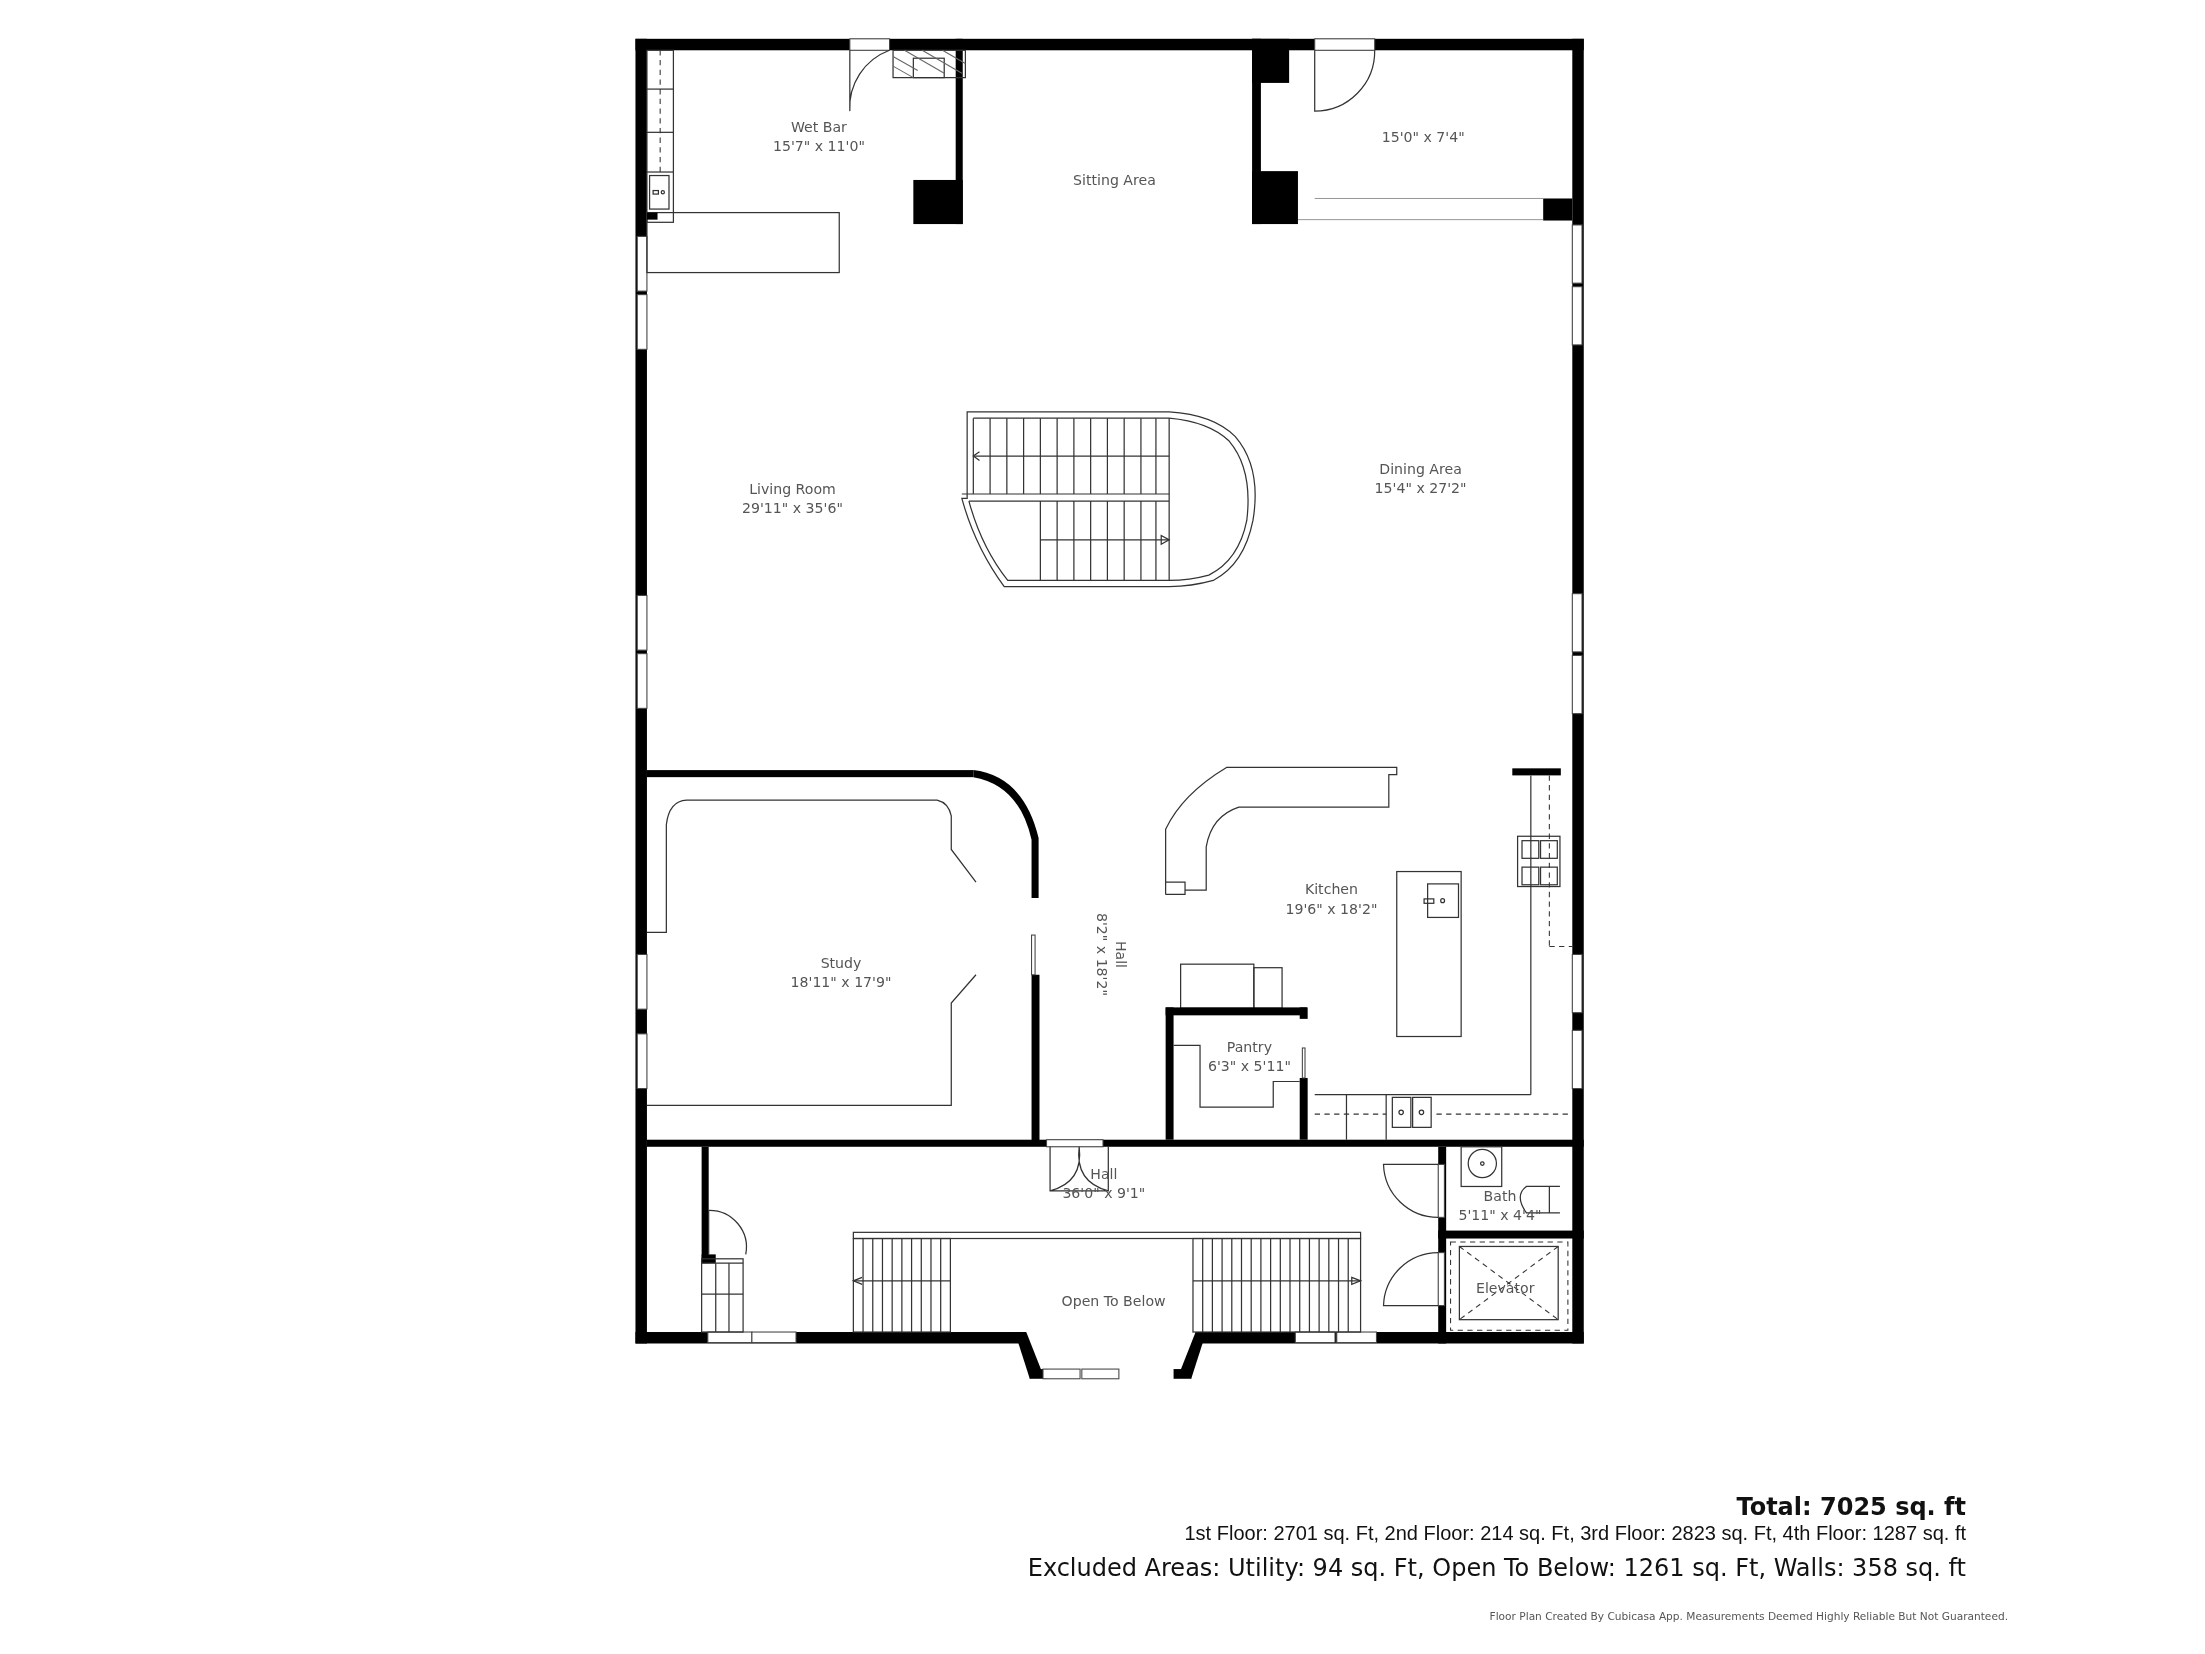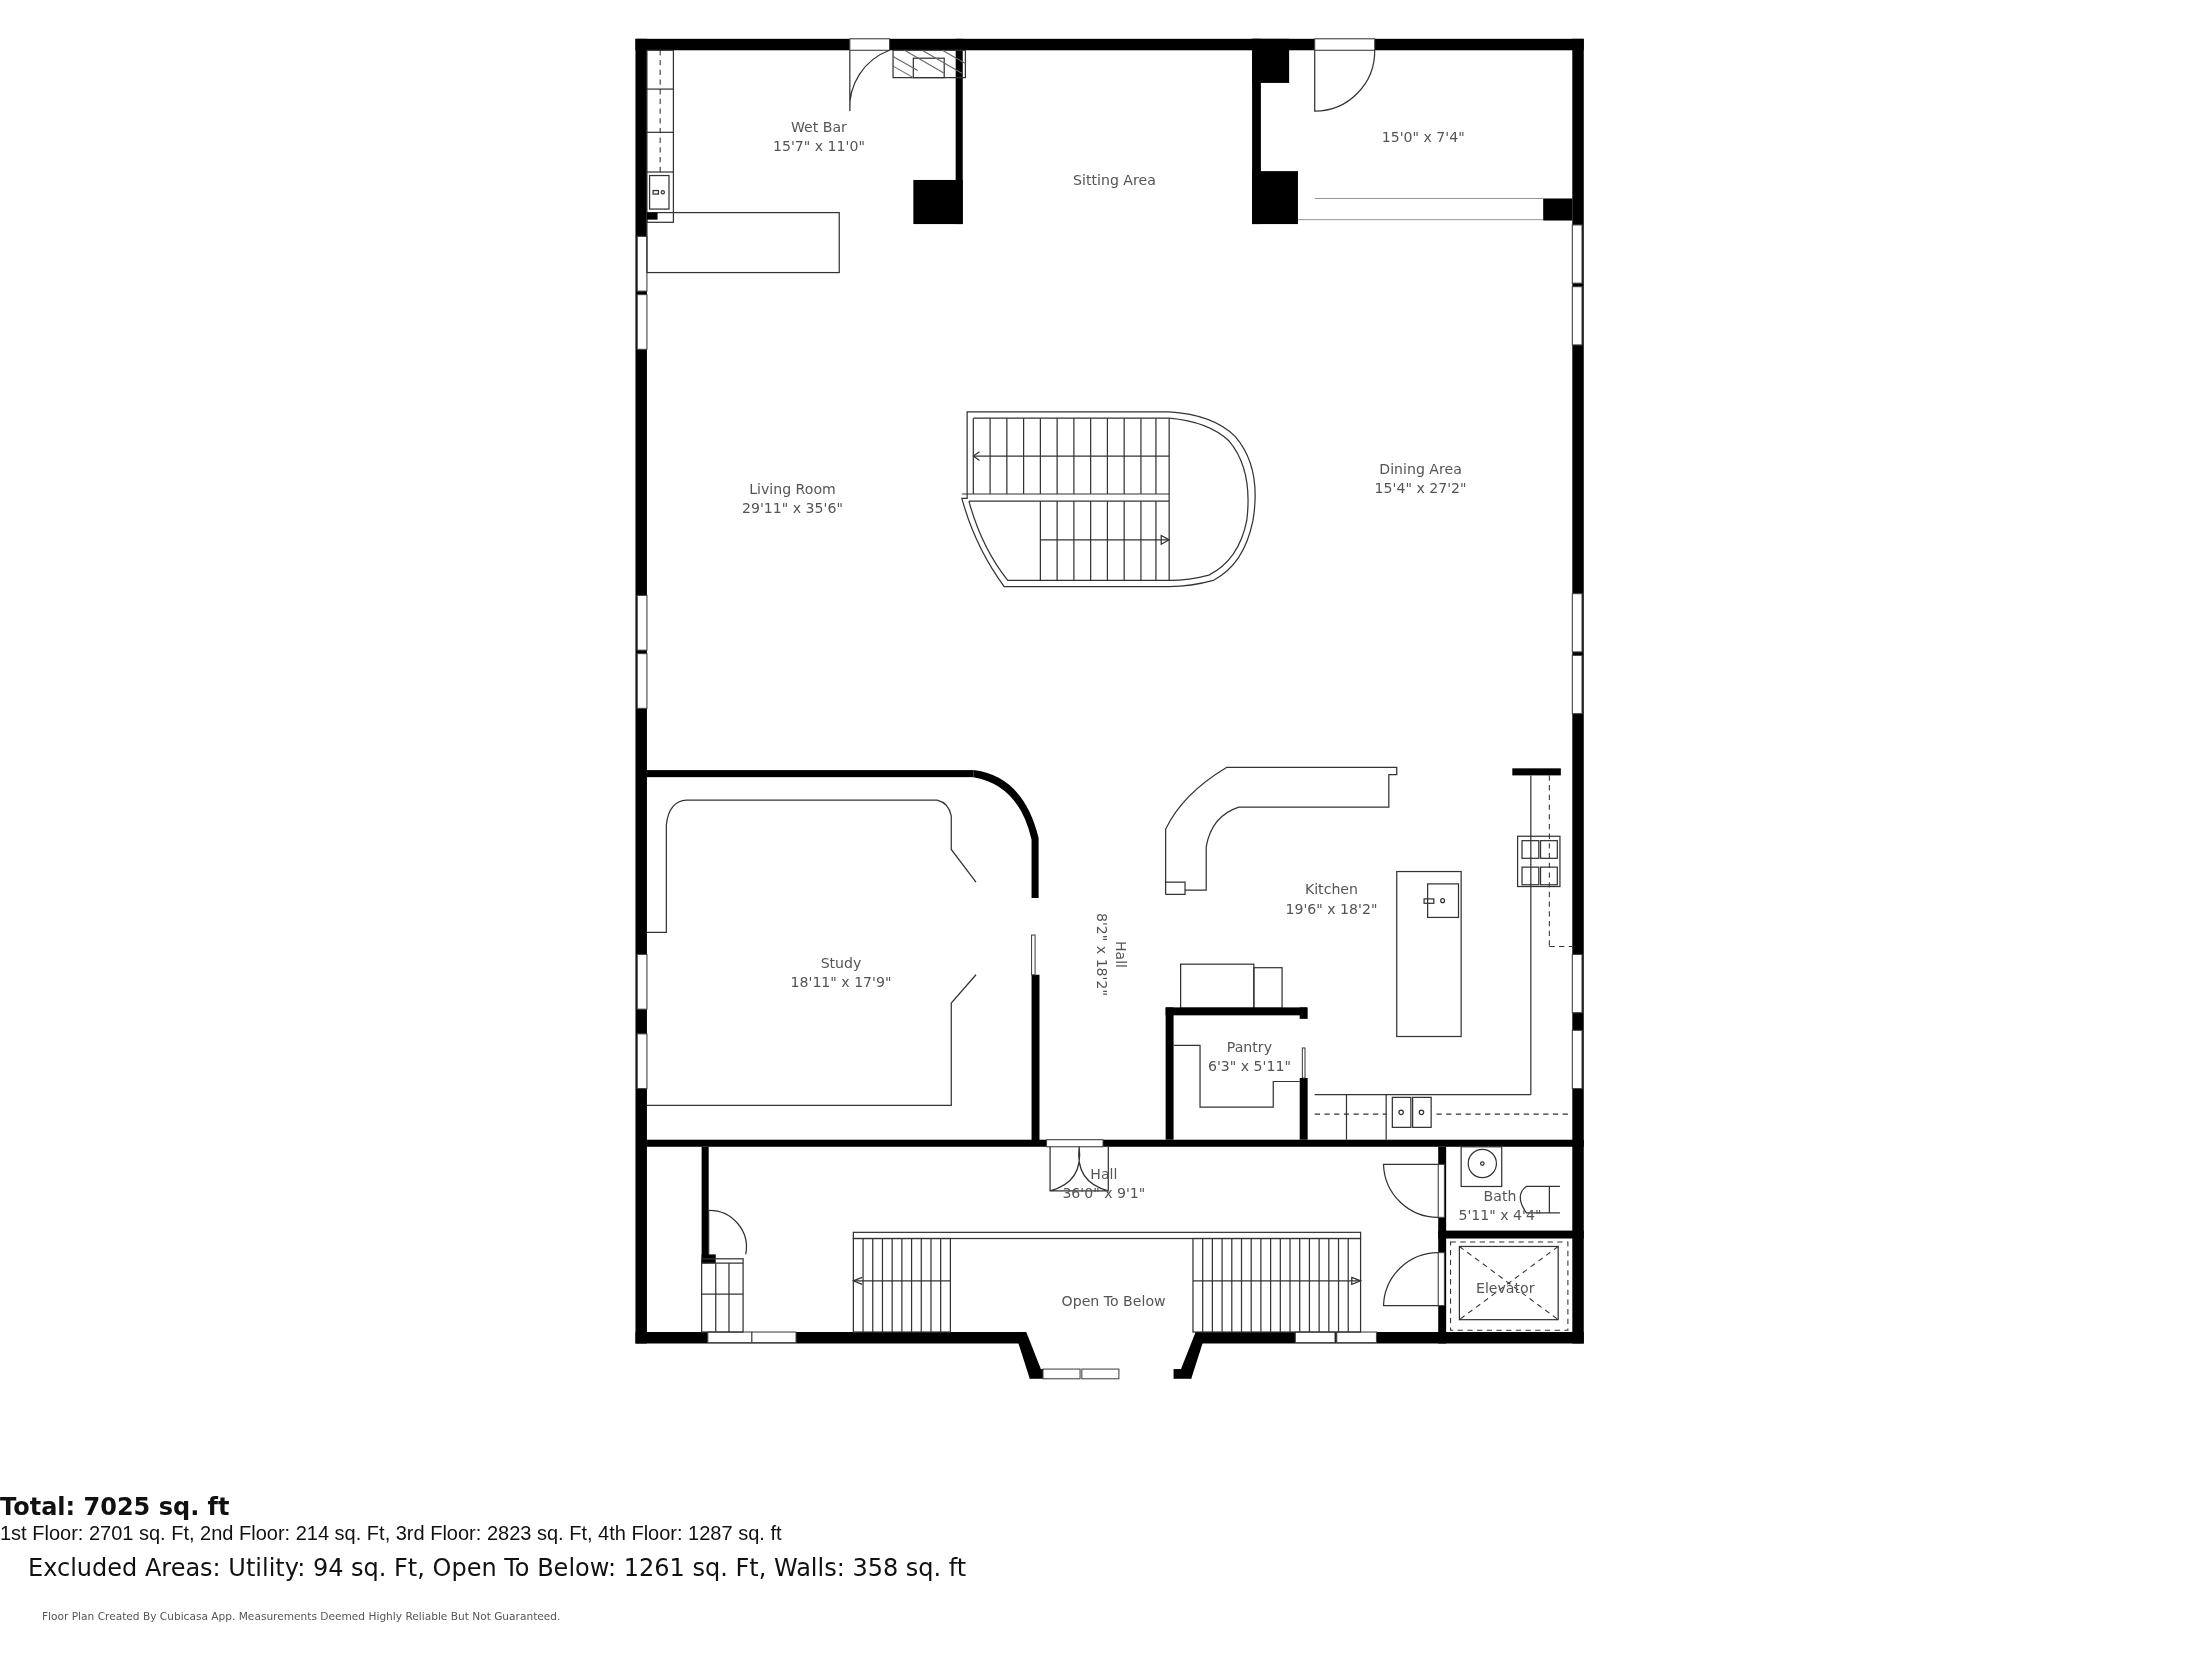--- a/index.html
+++ b/index.html
@@ -4,24 +4,24 @@
 <style>
   html, body { margin:0; padding:0; background:#ffffff; }
   body { width:2206px; height:1654px; position:relative; overflow:hidden; font-family:"DejaVu Sans", sans-serif; }
   #plan { position:absolute; left:0; top:0; width:2206px; height:1654px; }
   .room-label { font-family:"DejaVu Sans", sans-serif; font-size:16px; fill:#555555; text-anchor:middle; }
   .wall { fill:#000000; }
   .thin { fill:none; stroke:#333333; stroke-width:1.4; }
   .thin-light { fill:none; stroke:#666666; stroke-width:1.2; }
   .dash { fill:none; stroke:#333333; stroke-width:1.2; stroke-dasharray:6 5; }
   .window { fill:#ffffff; stroke:#444444; stroke-width:1.2; }
-  .footer { position:absolute; left:0; width:1966px; text-align:left; color:#111111; }
+  .footer { position:absolute; left:0; width:1966px; text-align:right; color:#111111; }
   .total { top:1493px; font-family:"DejaVu Sans", sans-serif; font-weight:bold; font-size:24px; }
   .floors { top:1522px; font-family:Liberation Sans, sans-serif; font-size:20px; }
-  .excluded { top:1554px; font-family:"DejaVu Sans", sans-serif; font-size:24px;padding-left:28px; }
+  .excluded { top:1554px; font-family:"DejaVu Sans", sans-serif; font-size:24px; }
   .credit { top:1610px; font-family:"DejaVu Sans", sans-serif; font-size:10.6px; color:#555555;padding-left:42px; }
 </style>
 </head>
 <body>
 
 <svg id="plan" viewBox="0 0 2500 1875" xmlns="http://www.w3.org/2000/svg">
 
   <g>
 
     <rect class="wall" x="720" y="44" width="1075" height="13"></rect>

